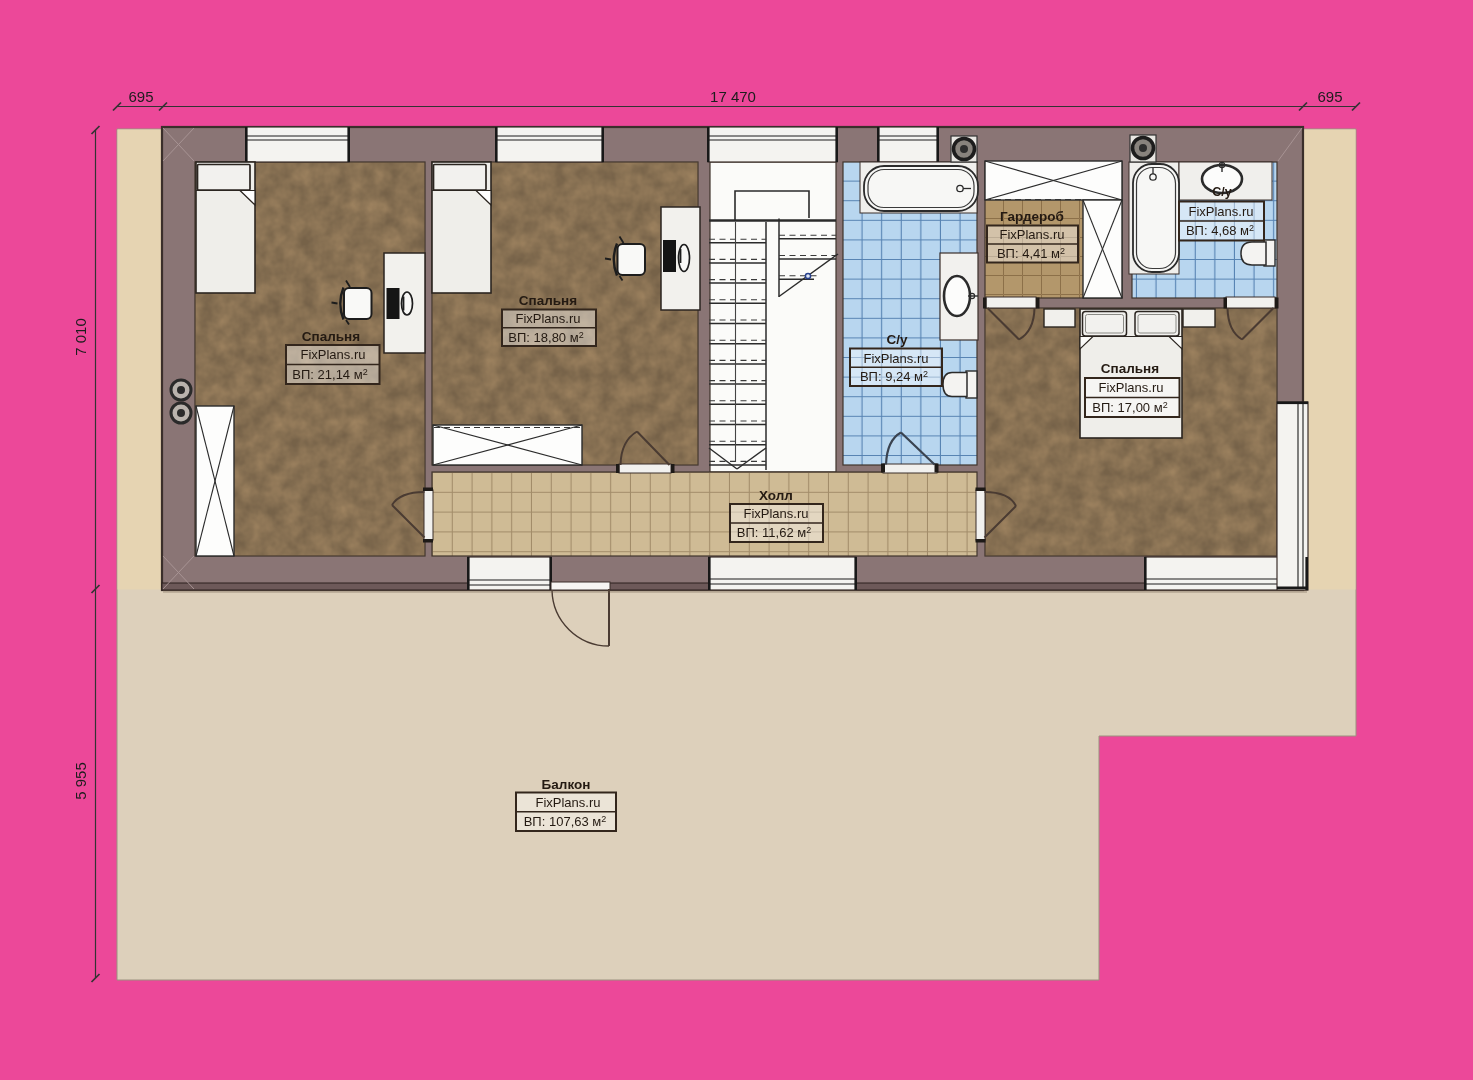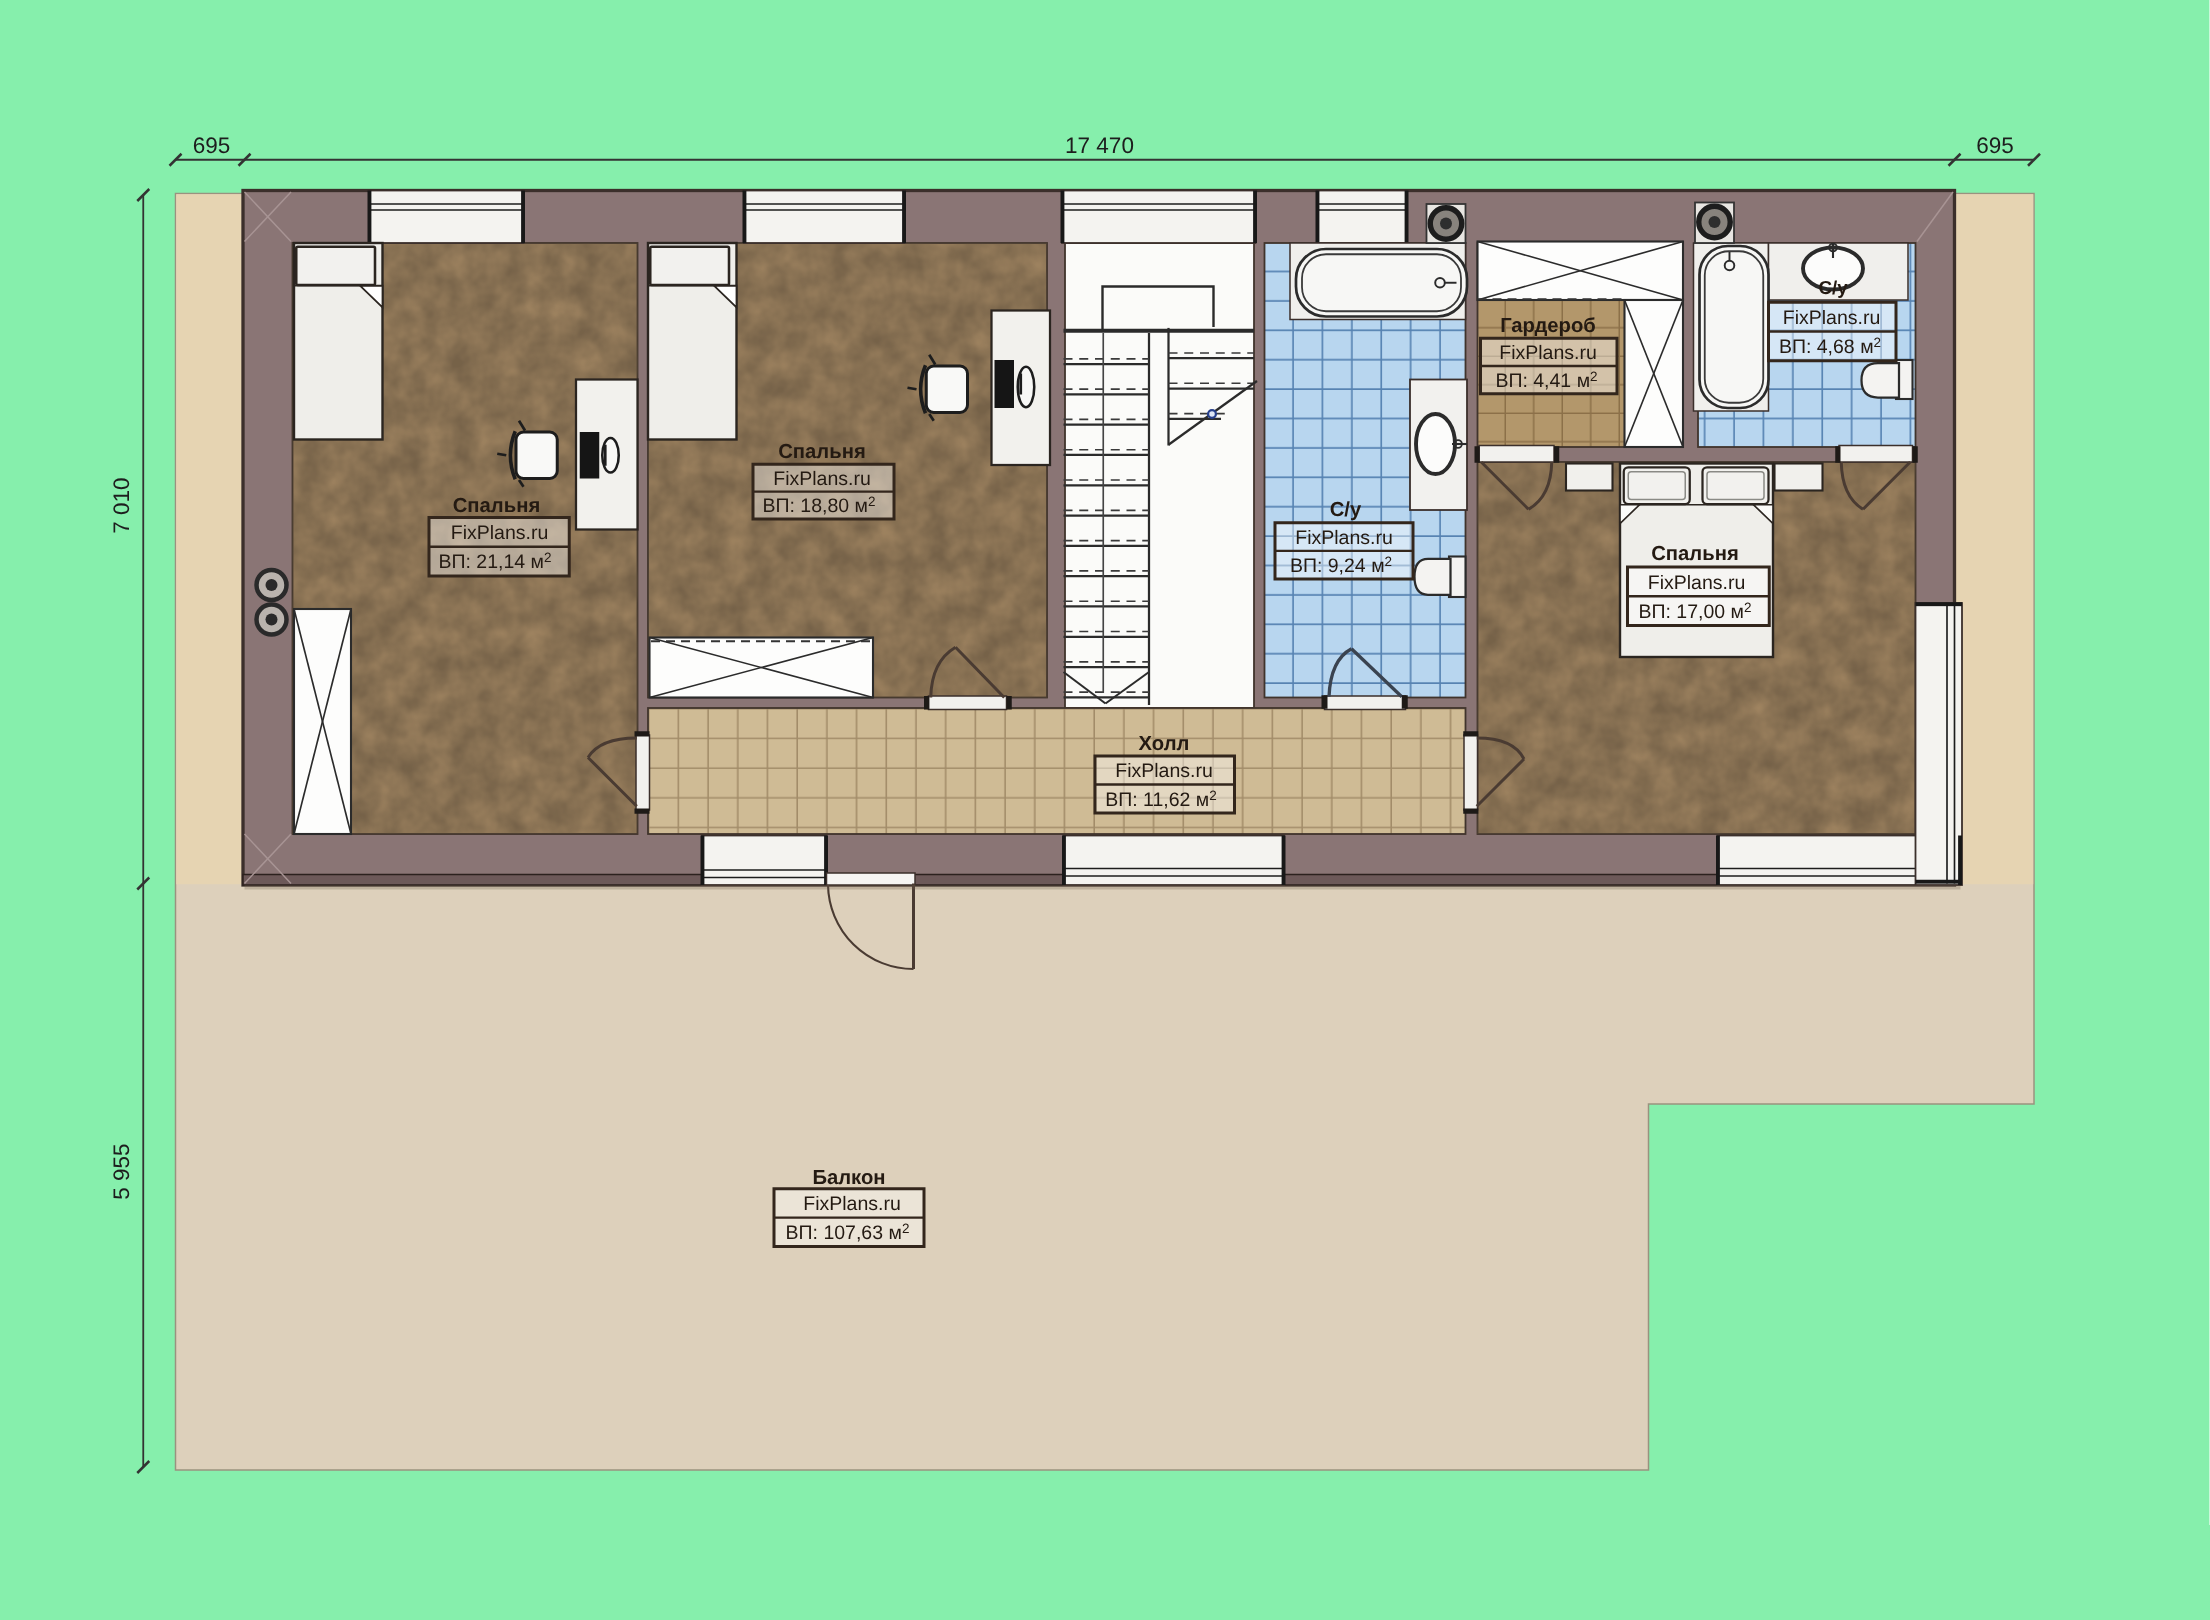--- a/index.html
+++ b/index.html
@@ -1,16 +1,16 @@
 <!DOCTYPE html>
 <html><head>
 <meta charset="utf-8">
 <style>
 html,body{margin:0;padding:0;background:#ffffff;}
-#page{position:relative;width:1473px;height:1080px;background:#86efac;overflow:hidden;}
+#page{position:relative;width:1473px;height:1080px;background:#ec4899;overflow:hidden;}
 text{font-family:"Liberation Sans",sans-serif;}
 </style>
 </head>
 <body>
 <div id="page">
 <svg width="1473" height="1080" viewBox="0 0 1473 1080">
 <defs>
 <pattern id="hallTile" x="433" y="473" width="19.8" height="19.8" patternUnits="userSpaceOnUse">
 <rect width="19.8" height="19.8" fill="#cfbb95"></rect>
 <path d="M19.3,0 L19.3,19.3 L0,19.3" fill="none" stroke="#8b7452" stroke-width="1.1" opacity="0.65"></path>

